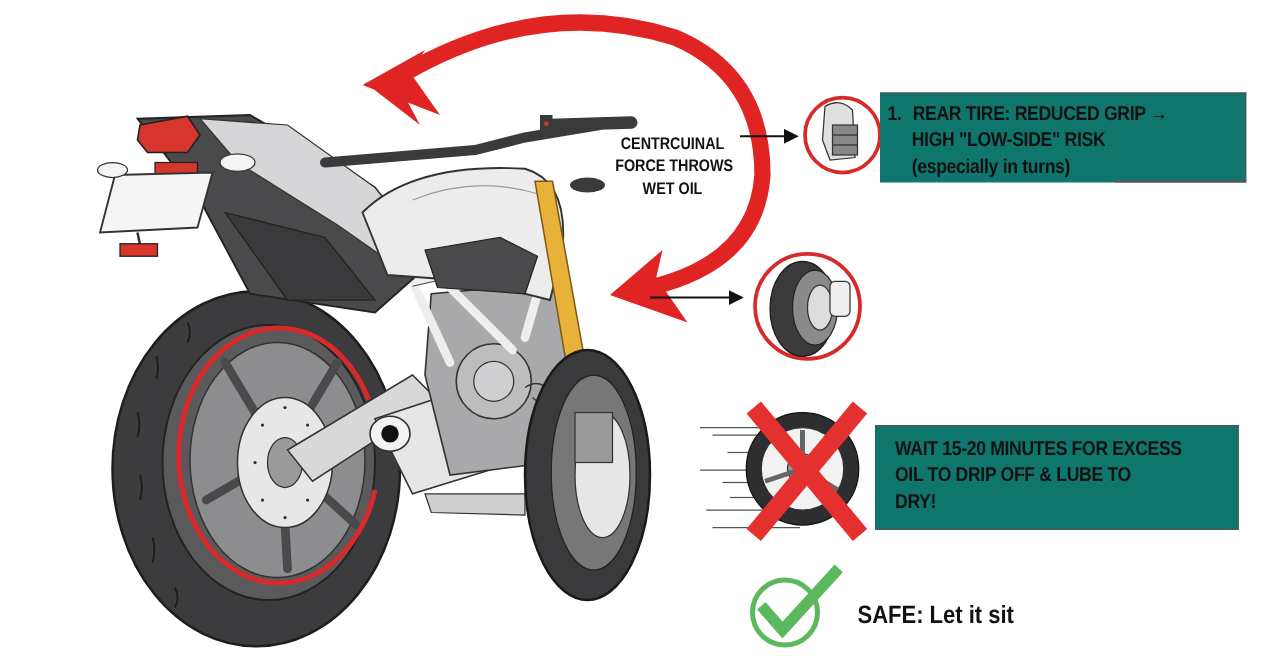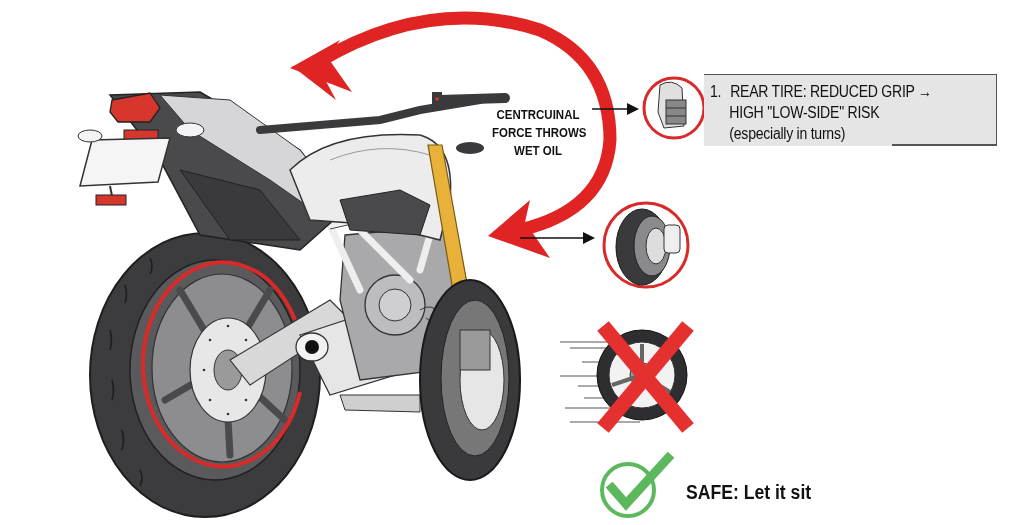--- a/index.html
+++ b/index.html
@@ -4,25 +4,25 @@
 <style>
   html, body { margin: 0; padding: 0; }
   body {
     width: 1024px; height: 525px; overflow: hidden; position: relative;
     background: #ffffff;
     font-family: "Liberation Sans", sans-serif;
   }
   .stage { position: absolute; left: 0; top: 0; width: 1024px; height: 525px; }
   svg.art { position: absolute; left: 0; top: 0; }
   .callout-box {
-    position: absolute; background: #e5e5e5;
+    position: absolute; background: #0f766e;
     border: 1.5px solid #555;
     color: #111;
     font-family: "Liberation Sans", sans-serif;
-    font-weight: normal;
+    font-weight: bold;
     font-stretch: condensed;
   }
   .box-text { position: absolute; font-size: 16px; line-height: 21px; letter-spacing: -0.3px; transform: scaleX(0.88); transform-origin: left top; white-space: nowrap; }
   .force-label {
     position: absolute; left: 484px; top: 106px; width: 108px;
     text-align: center; font-weight: bold; font-size: 13.5px; line-height: 18px;
     color: #111; transform: scaleX(0.85); transform-origin: center top; white-space: nowrap;
   }
   .safe-text {
     position: absolute; left: 686px; top: 481px; font-weight: bold;
@@ -218,16 +218,23 @@
   <div class="box-text" style="left:6px; top:6px;">
     <span>1.</span>
     <span style="margin-left:6px;">REAR TIRE: REDUCED GRIP →</span><br>
     <span style="margin-left:22px;">HIGH "LOW-SIDE" RISK</span><br>
     <span style="margin-left:22px; font-size:16px;">(especially in turns)</span>
   </div>
 </div>
 <div style="position:absolute; left:892px; top:144px; width:105px; height:1.5px; background:#555;"></div>
 
 
+<div class="callout-box" style="left:700px; top:340px; width:290px; height:82px; border-left:none;">
+  <div class="box-text" style="left:16px; top:8px;">
+    <span>WAIT 15-20 MINUTES FOR EXCESS</span><br>
+    <span>OIL TO DRIP OFF &amp; LUBE TO</span><br>
+    <span>DRY!</span>
+  </div>
+</div>
 
 <div class="safe-text">SAFE: Let it sit</div>
 
 </div>
 
 </body></html>

